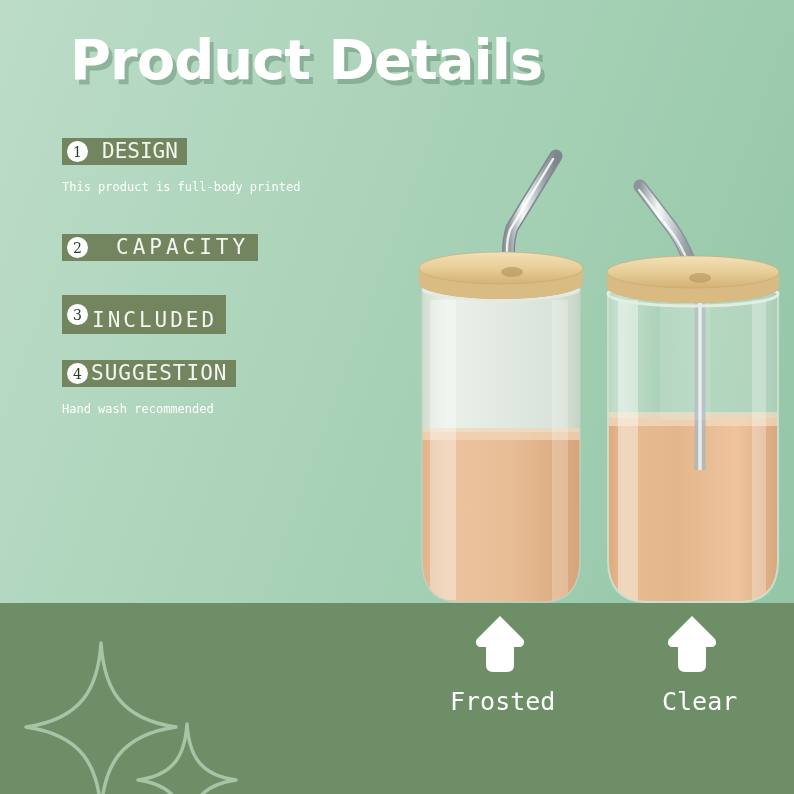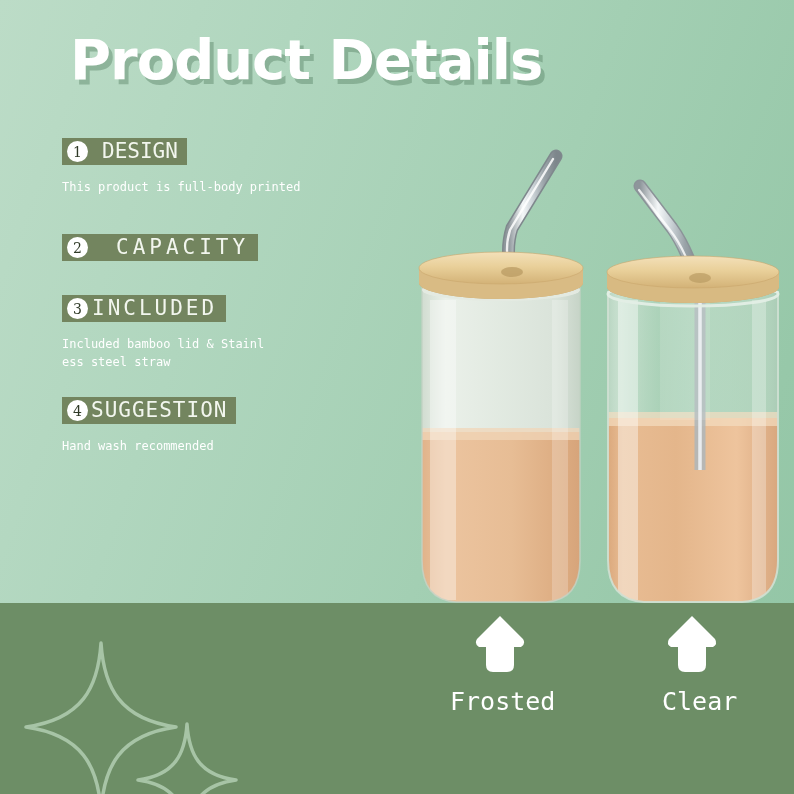--- a/index.html
+++ b/index.html
@@ -66,21 +66,21 @@
     flex: 0 0 auto;
   }
   .badge .badge-label {
     color: #f2f6ee;
     font-family: "DejaVu Sans Mono", monospace;
     font-size: 21px;
     line-height: 1;
     margin-left: 14px;
   }
   .badge.wide .badge-label { letter-spacing: 4px; margin-left: 28px; }
-  .badge.w2 .badge-label { letter-spacing: 3px; margin-left: 4px; }
+  .badge.w2 .badge-label { letter-spacing: 3px; margin-left: 4px; margin-top: 12px; }
   .badge.w3 .badge-label { letter-spacing: 1px; margin-left: 3px; }
 
   .desc {
     margin: 14px 0 0 0;
     color: #ffffff;
     font-family: "DejaVu Sans Mono", monospace;
     font-size: 12px;
     line-height: 1.45;
     white-space: pre-line;
   }
@@ -161,22 +161,20 @@
       </div>
     </div>
 
     <div class="gap-2"></div>
 
     <div class="info-block">
       <div class="badge w2">
         <span class="num">3</span>
         <span class="badge-label">INCLUDED</span>
       </div>
-      <div class="desc">Included bamboo lid &amp; Stainl
-ess steel straw</div>
     </div>
 
     <div class="gap-3"></div>
 
     <div class="info-block">
       <div class="badge w3">
         <span class="num">4</span>
         <span class="badge-label">SUGGESTION</span>
       </div>
       <div class="desc">Hand wash recommended</div>

